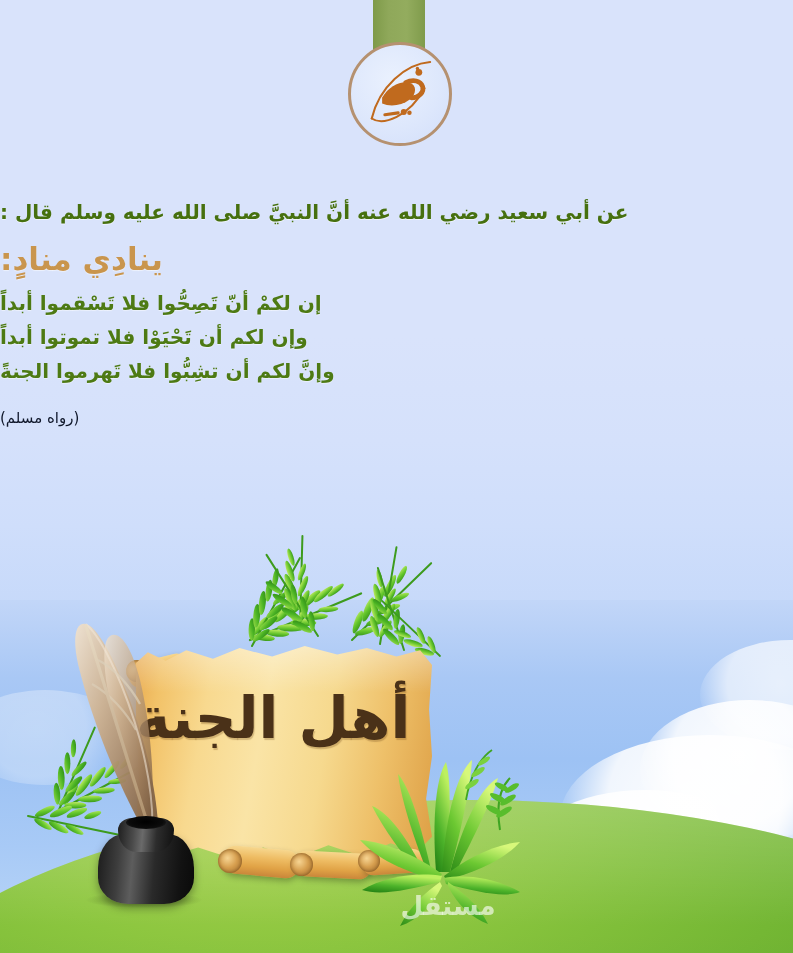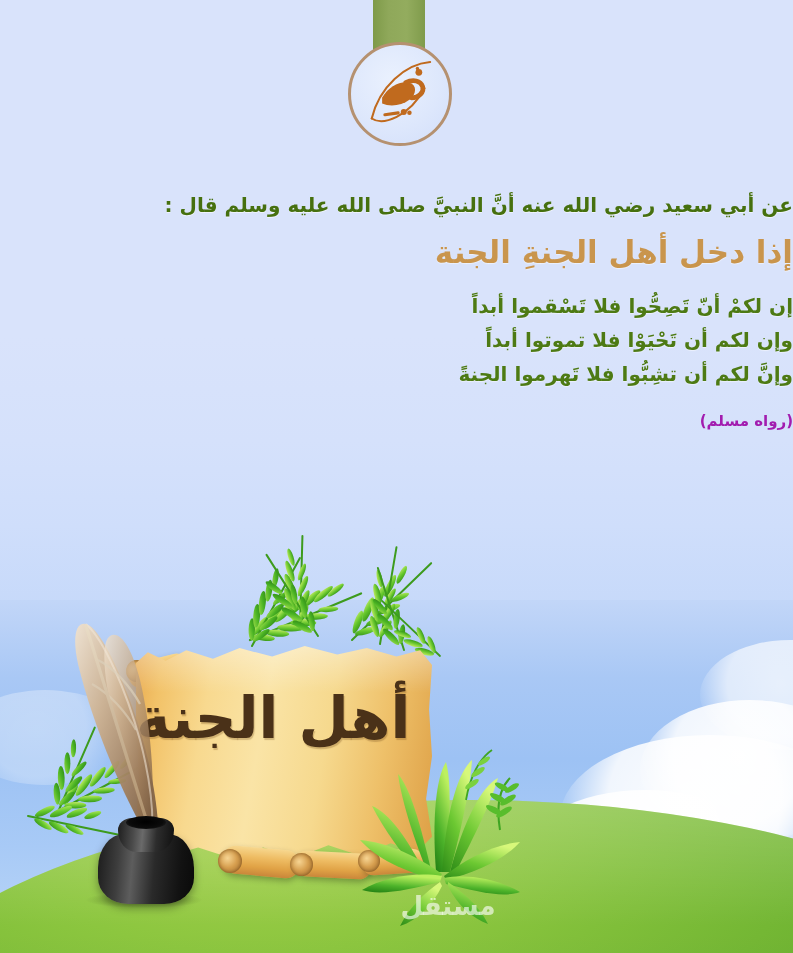--- a/index.html
+++ b/index.html
@@ -97,23 +97,23 @@
   }
   .logo-glyph {
     position: absolute;
     left: 0; top: 0;
     width: 100%; height: 100%;
   }
 
   
   .text-wrap {
     position: absolute;
-    left: 0; top: 195px;
+    left: 0; top: 202px;
     width: 793px;
-    text-align: right;
+    text-align: left;
     direction: rtl;
   }
   .line {
     width: 100%;
     line-height: 1.0;
     white-space: nowrap;
   }
   .narrator {
     font-size: 20px;
     color: #46700f;
@@ -130,22 +130,22 @@
   .green {
     color: #4d7a14;
     font-weight: 700;
     text-shadow: 0 1px 1px rgba(255,255,255,.5);
   }
   .l-title   { font-size: 31px; margin-bottom: 28px; }
   .l-caller  { font-size: 31px; margin-bottom: 18px; }
   .l-body    { font-size: 20px; margin-bottom: 14px; padding-left: 38px; }
   .source {
     font-size: 15px;
-    color: #a21caf;
-    font-weight: 700;
+    color: #0f172a;
+    font-weight: 400;
     margin-top: 30px;
   }
 
   
   .fern-layer { position: absolute; left: 0; top: 0; width: 793px; height: 953px; pointer-events: none; }
 
   
   .scroll-wrap {
     position: absolute;
     left: 118px; top: 636px;
@@ -266,21 +266,21 @@
       <circle cx="72" cy="29" r="3.6" fill="#c06a1e"></circle>
       <circle cx="70.5" cy="25" r="1.8" fill="#c06a1e"></circle>
       <circle cx="56" cy="71" r="3.2" fill="#c06a1e"></circle>
       <circle cx="62" cy="72" r="2.4" fill="#c06a1e"></circle>
       <path d="M36 74 L 50 72" stroke="#c06a1e" stroke-width="3.4" stroke-linecap="round"></path>
     </svg>
   </div>
 
   <div class="text-wrap">
     <div class="line narrator">عن أبي سعيد رضي الله عنه أنَّ النبيَّ صلى الله عليه وسلم قال :</div>
-    <div class="line gold l-title">إذا دخل أهل الجنةِ الجنة</div>
+    <div class="line gold l-caller">ينادِي منادٍ:</div>
     <div class="line green l-body">إن لكمْ أنّ تَصِحُّوا فلا تَسْقموا أبداً</div>
     <div class="line green l-body">وإن لكم أن تَحْيَوْا فلا تموتوا أبداً</div>
     <div class="line green l-body">وإنَّ لكم أن تشِبُّوا فلا تَهرموا الجنةً</div>
     <div class="line source">(رواه مسلم)</div>
   </div>
 
   <svg class="fern-layer" viewBox="0 0 793 953">
     <defs>
       <linearGradient id="gLeafA" x1="0" y1="0" x2="1" y2="1">
         <stop offset="0%" stop-color="#9fe04a"></stop>

